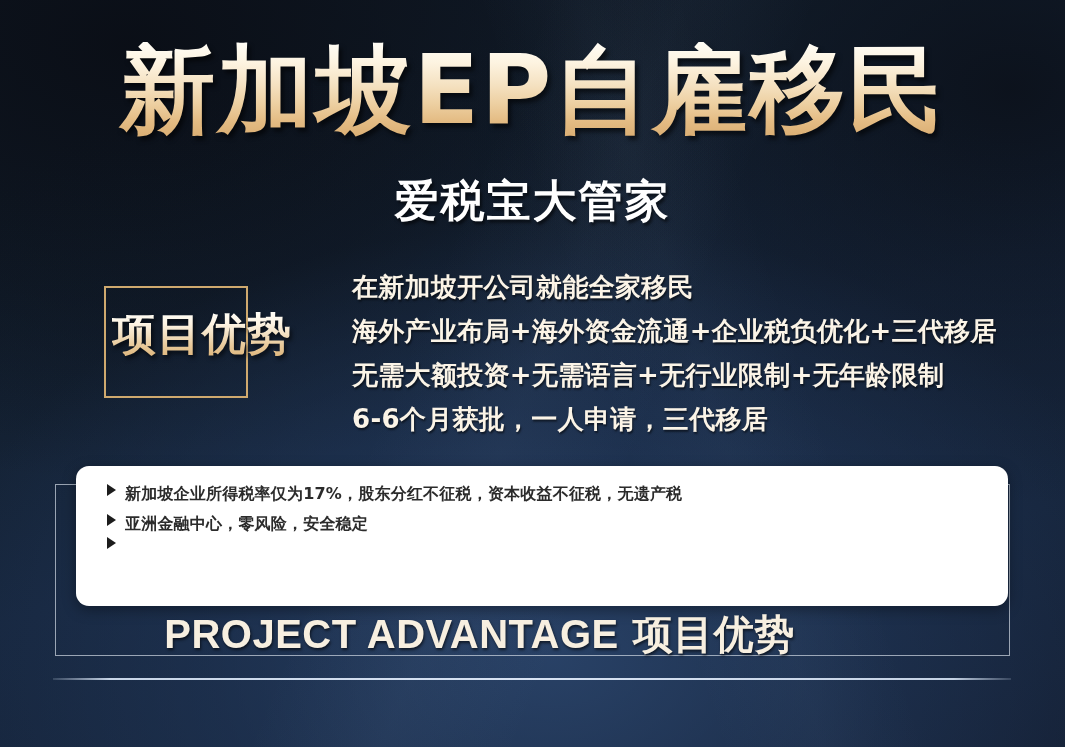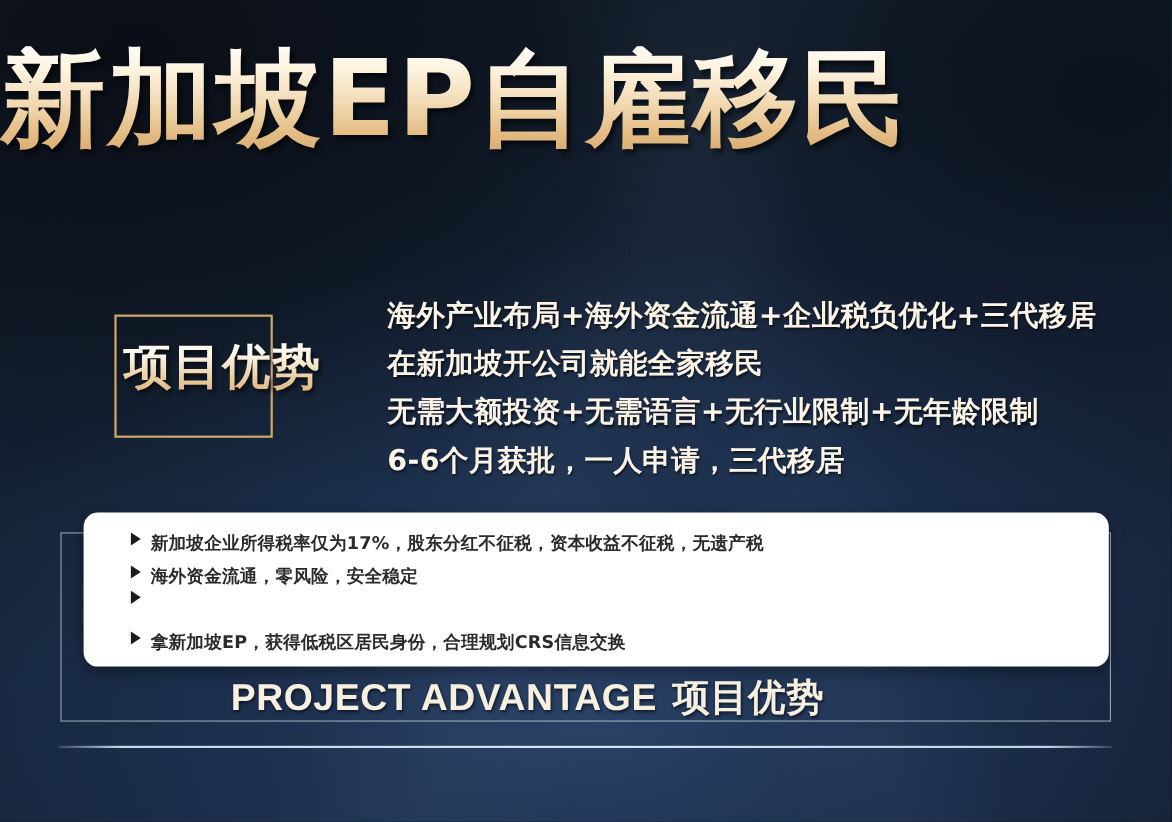--- a/index.html
+++ b/index.html
@@ -30,20 +30,21 @@
       linear-gradient(72deg, rgba(255,255,255,0) 55%, rgba(140,175,215,0.035) 63%, rgba(255,255,255,0) 71%);
     pointer-events: none;
   }
 
   
   .main-title {
     position: absolute;
     left: 0;
     top: 42px;
     width: 1065px;
+    text-align: center;
     font-size: 96px;
     line-height: 1.0;
     font-weight: 700;
     letter-spacing: 2px;
     font-family: "DejaVu Sans", "Liberation Sans", sans-serif;
     background: linear-gradient(180deg,
         #fffdf6 0%,
         #fdf3e0 22%,
         #f5e2c2 44%,
         #edd0a2 64%,
@@ -147,21 +148,21 @@
   
   .bullet-card {
     position: absolute;
     left: 76px;
     top: 466px;
     width: 932px;
     height: 140px;
     background: #ffffff;
     border-radius: 13px;
     box-shadow: 0 4px 14px rgba(0,0,0,0.35);
-    padding: 14px 0 0 12px;
+    padding: 14px 0 0 0;
     box-sizing: border-box;
   }
   .bullet-row {
     display: flex;
     align-items: baseline;
     padding-left: 31px;
     height: 28px;
     margin-bottom: 2px;
   }
   .bullet-mark {
@@ -185,21 +186,21 @@
     white-space: nowrap;
   }
 
   
   .footer-caption {
     position: absolute;
     left: 0;
     top: 614px;
     width: 959px;
     text-align: center;
-    font-size: 34px;
+    font-size: 40px;
     line-height: 40px;
     font-weight: 600;
     letter-spacing: 0.5px;
     font-family: "Liberation Sans", "DejaVu Sans", sans-serif;
     color: #f7efe0;
     text-shadow: 1px 2px 3px rgba(0,0,0,0.6);
     white-space: nowrap;
   }
   .footer-caption .cn {
     font-family: "DejaVu Sans", "Liberation Sans", sans-serif;
@@ -222,51 +223,48 @@
         rgba(190,205,225,0.18) 100%);
   }
 </style>
 </head>
 <body>
 
 <div id="poster">
 
   <div class="main-title">新加坡EP自雇移民</div>
 
+  <div class="sub-title">爱税宝大管家</div>
 
   <div class="badge-wrap">
     <div class="badge-frame"></div>
     <div class="badge-text">项目优势</div>
   </div>
 
   <div class="feature-list">
+    <div class="feature-line">在新加坡开公司就能全家移民</div>
     <div class="feature-line">海外产业布局+海外资金流通+企业税负优化+三代移居</div>
-    <div class="feature-line">在新加坡开公司就能全家移民</div>
     <div class="feature-line">无需大额投资+无需语言+无行业限制+无年龄限制</div>
     <div class="feature-line">6-6个月获批，一人申请，三代移居</div>
   </div>
 
   <div class="silver-frame"></div>
 
   <div class="bullet-card">
     <div class="bullet-row">
       <span class="bullet-mark"></span>
       <span class="bullet-text">新加坡企业所得税率仅为17%，股东分红不征税，资本收益不征税，无遗产税</span>
     </div>
     <div class="bullet-row">
       <span class="bullet-mark"></span>
-      <span class="bullet-text">海外资金流通，零风险，安全稳定</span>
+      <span class="bullet-text">亚洲金融中心，零风险，安全稳定</span>
     </div>
     <div class="bullet-row">
       <span class="bullet-mark"></span>
     </div>
-    <div class="bullet-row">
-      <span class="bullet-mark"></span>
-      <span class="bullet-text">拿新加坡EP，获得低税区居民身份，合理规划CRS信息交换</span>
-    </div>
   </div>
 
   <div class="footer-caption">
     <span>PROJECT ADVANTAGE</span><span class="cn">项目优势</span>
   </div>
 
   <div class="bottom-divider"></div>
 
 </div>
 

